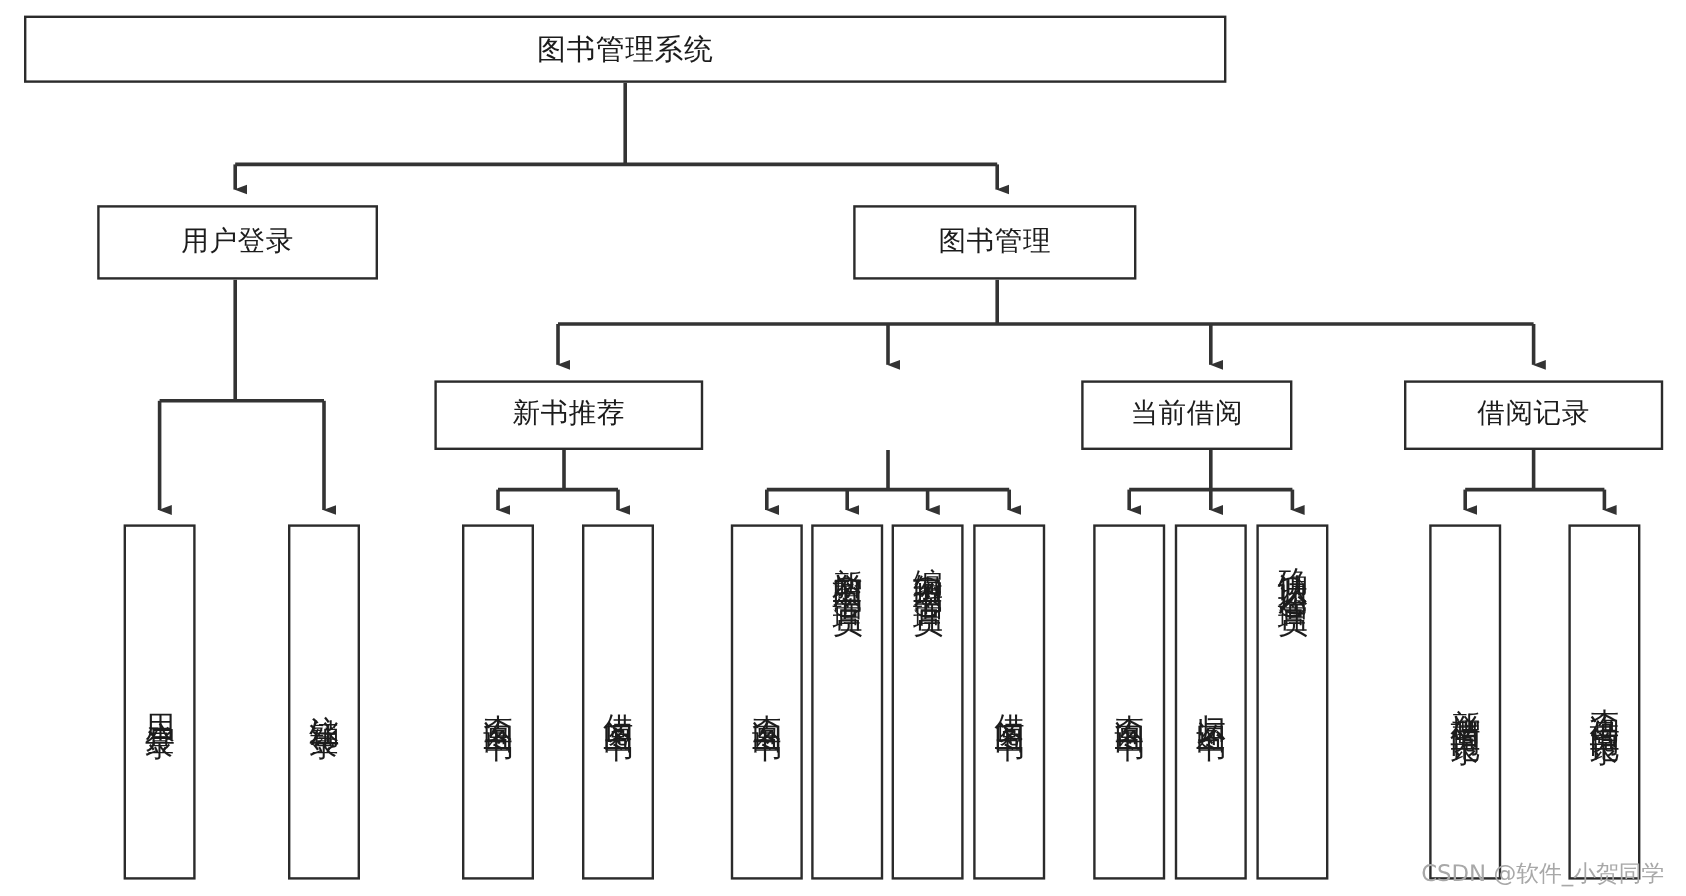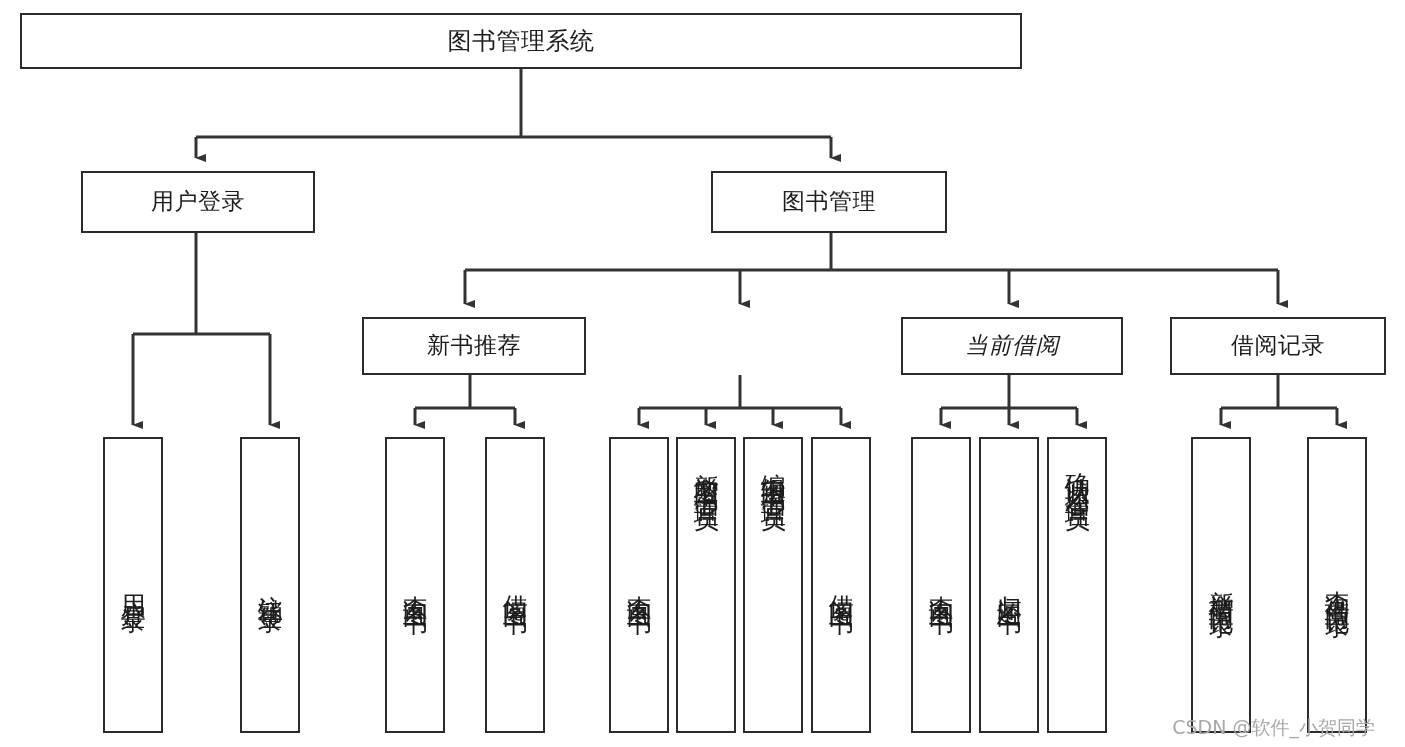--- a/index.html
+++ b/index.html
@@ -60,21 +60,21 @@
     line-height: 1.18;
     letter-spacing: 5px;
     white-space: nowrap;
   }
   .node.vertical.centered {
     align-items: center;
     padding-top: 0;
   }
   .watermark {
     position: absolute;
-    right: 30px;
+    right: 18px;
     bottom: 6px;
     font-size: 19px;
     color: #a8a8a8;
     white-space: nowrap;
     z-index: 5;
     font-family: "DejaVu Sans", "Liberation Sans", sans-serif;
   }
 </style>
 </head>
 <body>
@@ -153,21 +153,21 @@
 
   <div class="node horizontal" style="left:711px; top:171px; width:236px; height:62px;">
     <span class="label">图书管理</span>
   </div>
 
   <div class="node horizontal" style="left:362px; top:317px; width:224px; height:58px;">
     <span class="label">新书推荐</span>
   </div>
 
 
-  <div class="node horizontal" style="left:901px; top:317px; width:222px; height:58px;font-style:italic;">
+  <div class="node horizontal" style="left:901px; top:317px; width:176px; height:58px;">
     <span class="label">当前借阅</span>
   </div>
 
   <div class="node horizontal" style="left:1170px; top:317px; width:216px; height:58px;">
     <span class="label">借阅记录</span>
   </div>
 
   <div class="node vertical centered" style="left:103px; top:437px; width:60px; height:296px;">
     <span class="label">用户登录</span>
   </div>

